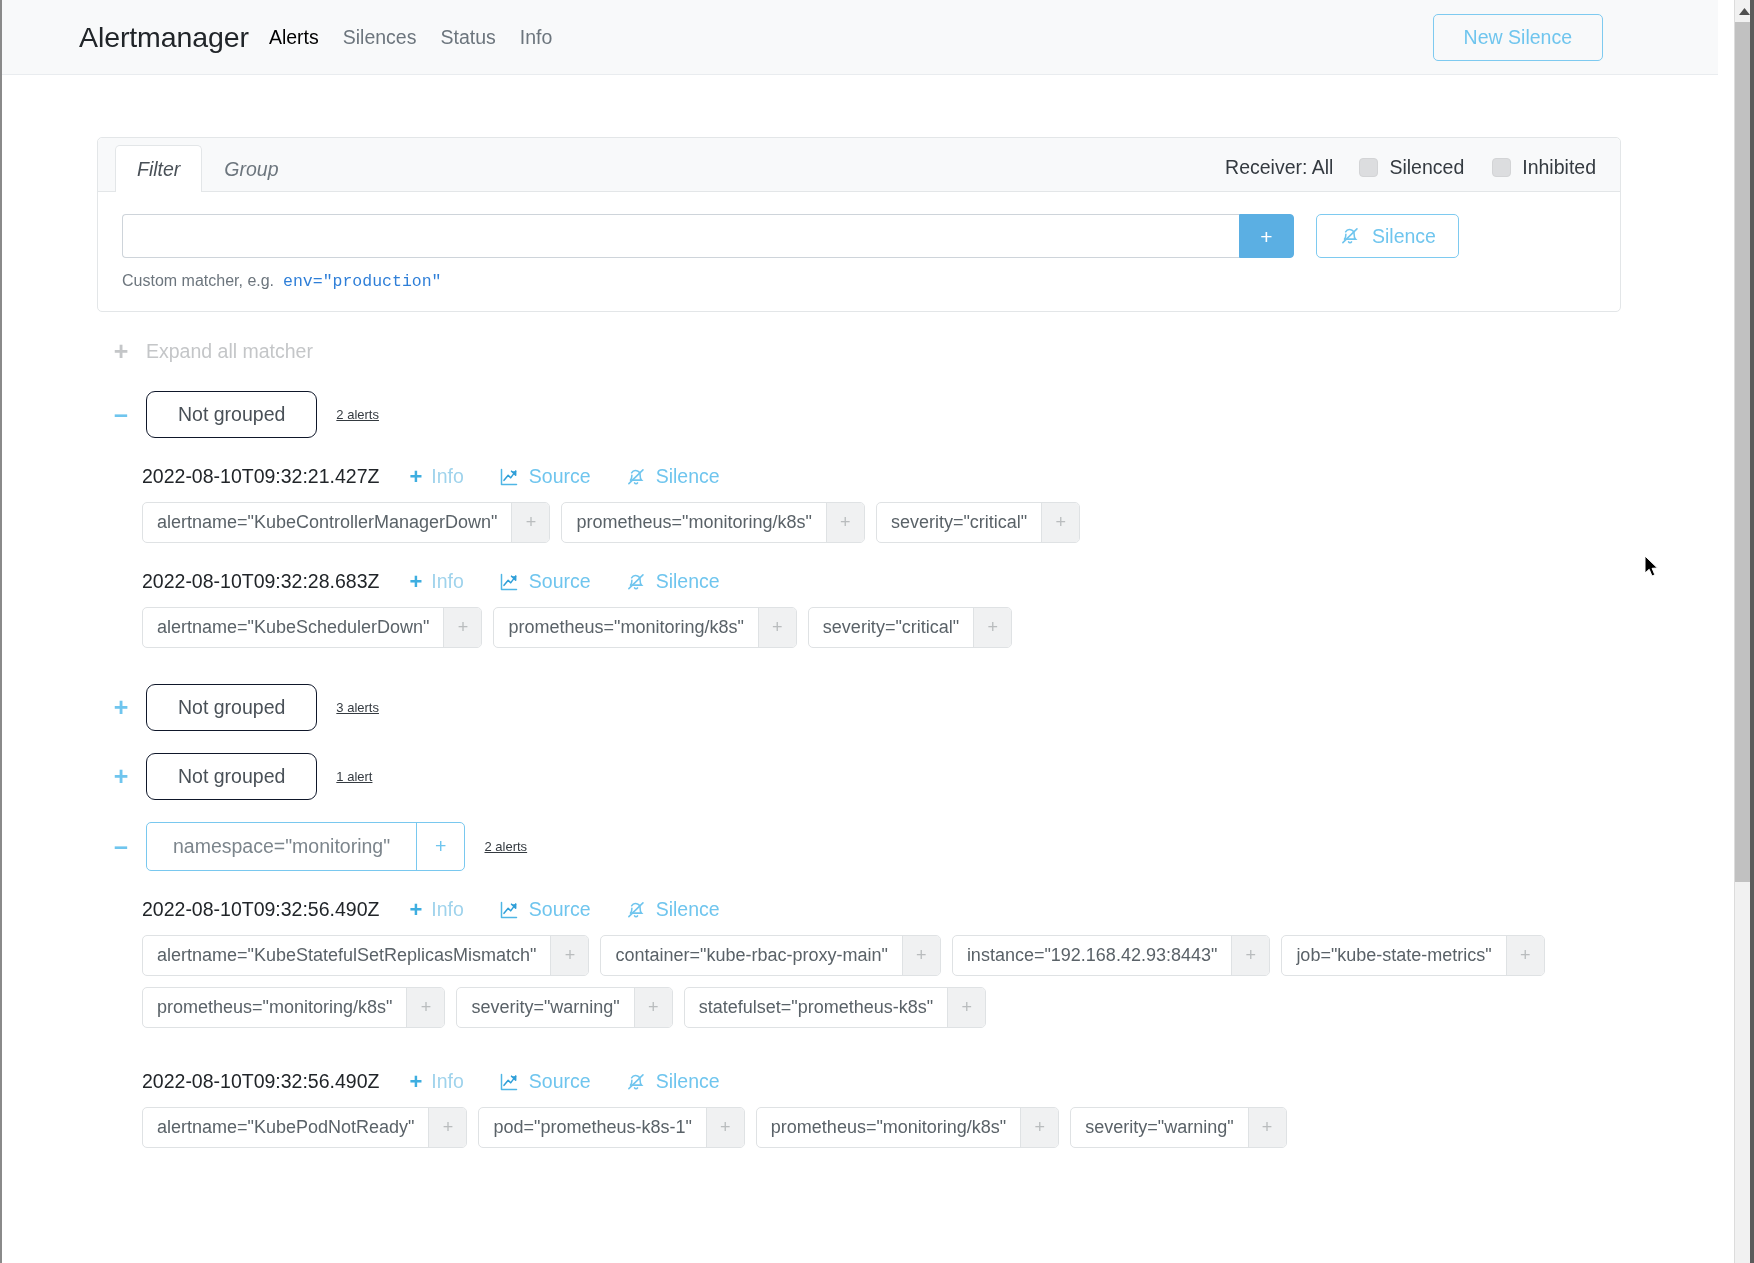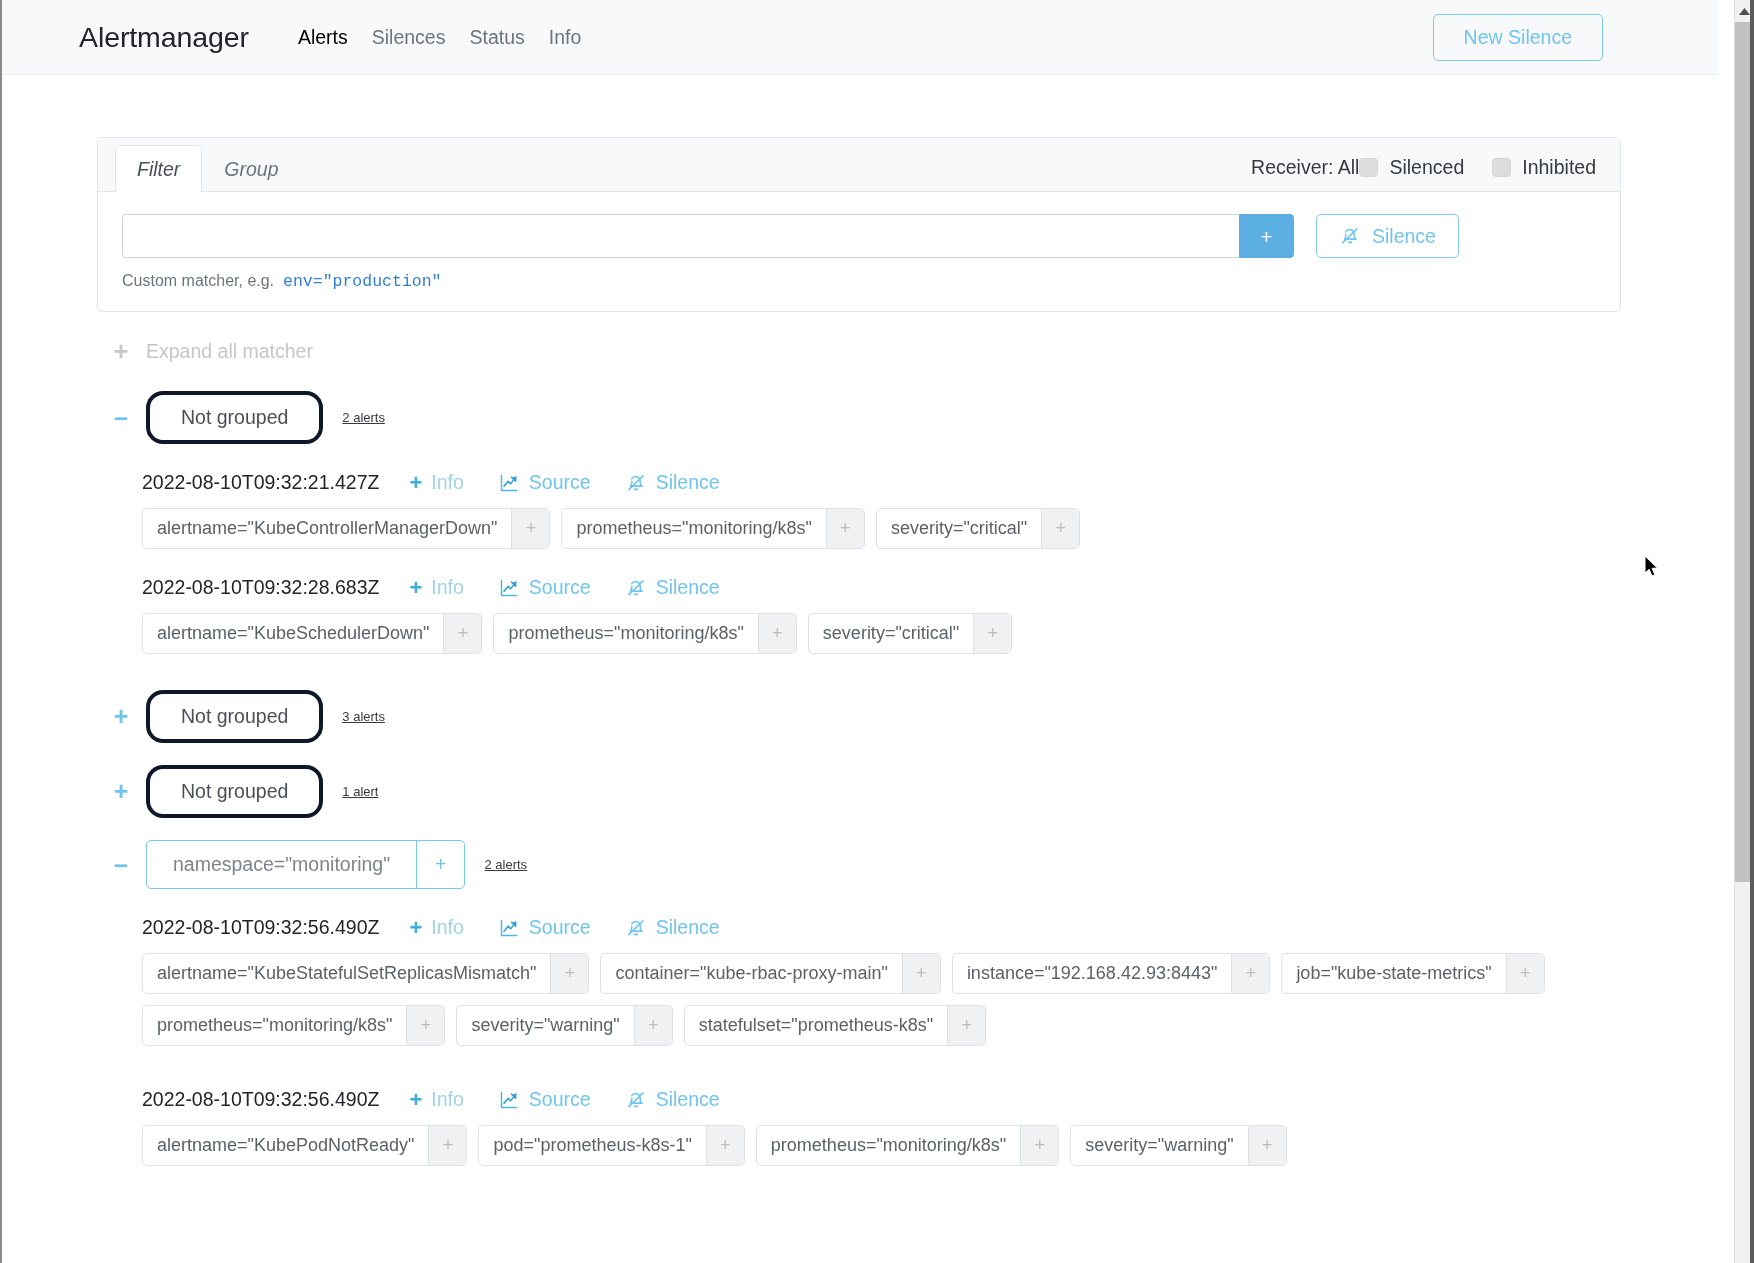--- a/index.html
+++ b/index.html
@@ -40,21 +40,21 @@
     max-width: 1560px;
     margin: 0 auto;
     padding: 0 18px;
     display: flex;
     align-items: center;
   }
   .brand {
     font-size: 28.5px;
     color: #212529;
     letter-spacing: -0.1px;
-    margin-right: 37px;
+    margin-right: 8px;
     white-space: nowrap;
   }
   .nav-links { display: flex; align-items: center; gap: 0px; }
   .nav-link {
     font-size: 19.5px;
     color: #6c757d;
     padding: 0 12px;
     text-decoration: none;
     white-space: nowrap;
     cursor: pointer;
@@ -119,20 +119,21 @@
     margin-left: auto;
     display: flex;
     align-items: center;
     gap: 0px;
     padding-right: 24px;
     padding-bottom: 12px;
   }
   .receiver-text {
     font-size: 19.5px;
     color: #343a40;
+    margin-right: 26px;
     white-space: nowrap;
   }
   .chk-wrap {
     display: flex;
     align-items: center;
     gap: 11px;
     margin-right: 28px;
     cursor: pointer;
   }
   .chk-wrap:last-child { margin-right: 0; }
@@ -233,22 +234,22 @@
     color: #6fc5ee;
     font-size: 25px;
     line-height: 1;
     font-weight: bold;
     width: 22px;
     text-align: center;
     cursor: pointer;
     user-select: none;
   }
   .group-chip-plain {
-    border: 4px solid #0f172a;
-    border-radius: 17px;
+    border: 1px solid #0f172a;
+    border-radius: 9px;
     background: #ffffff;
     font-size: 19.5px;
     color: #495057;
     padding: 11px 31px;
     cursor: pointer;
     white-space: nowrap;
   }
   .group-chip-split {
     display: inline-flex;
     align-items: stretch;

